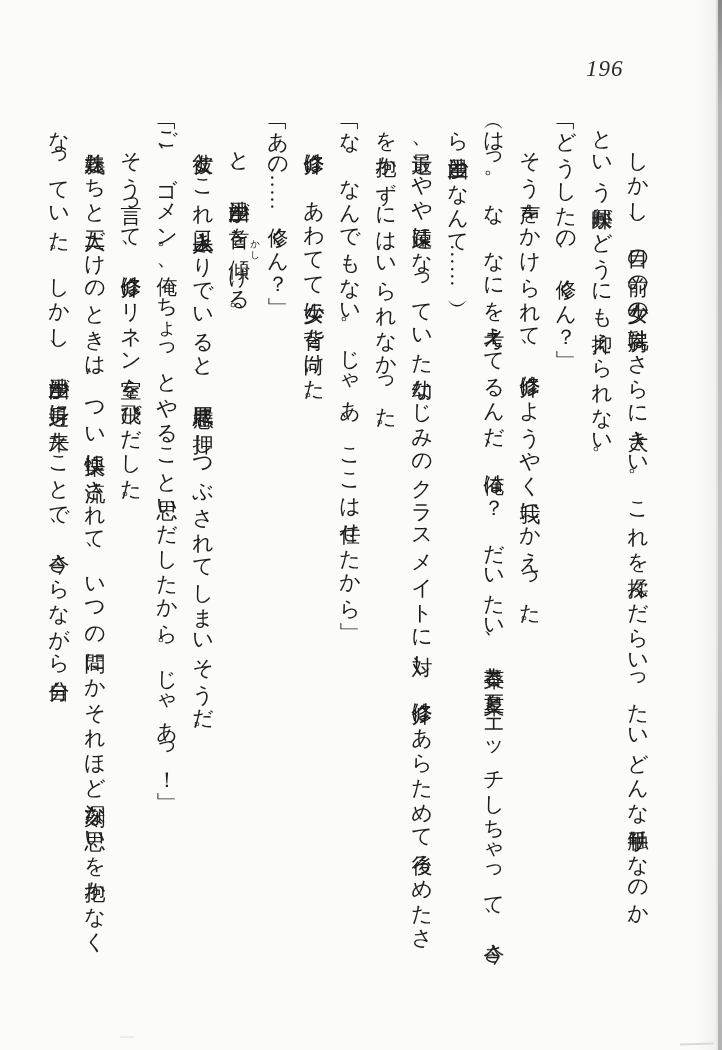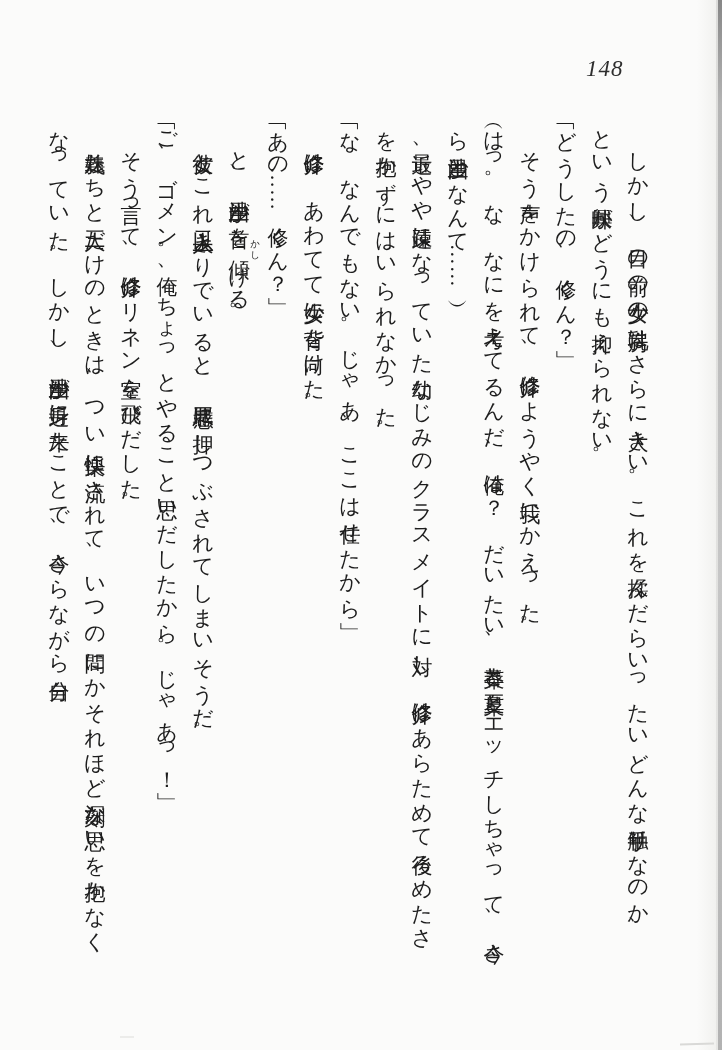--- a/index.html
+++ b/index.html
@@ -83,21 +83,21 @@
     bottom: 12px;
     width: 14px;
     height: 2px;
     background: #ececea;
   }
 </style>
 </head>
 <body>
 
 <div class="page">
-  <div class="pageno">148</div>
+  <div class="pageno">196</div>
 
   <div class="textblock">
       <p class="indent">しかし、目の前の少女の乳房はさらに大きい。これを揉んだらいったいどんな手触りなのか、という興味がどうにも抑えられない。</p>
       <p>「どうしたの、修くん？」</p>
       <p class="indent">そう声をかけられて、修介はようやく我にかえった。</p>
       <p>（はっ。な、なにを考えてるんだ、俺は？　だいたい、春菜と夏菜とエッチしちゃって、今さら沙由里となんて……）</p>
       <p class="indent">最近、やや疎遠になっていた幼なじみのクラスメイトに対し、修介はあらためて後ろめたさを抱かずにはいられなかった。</p>
       <p>「な、なんでもない。じゃあ、ここは任せたから」</p>
       <p class="indent">修介は、あわてて少女に背を向けた。</p>
       <p>「あの……修くん？」</p>

